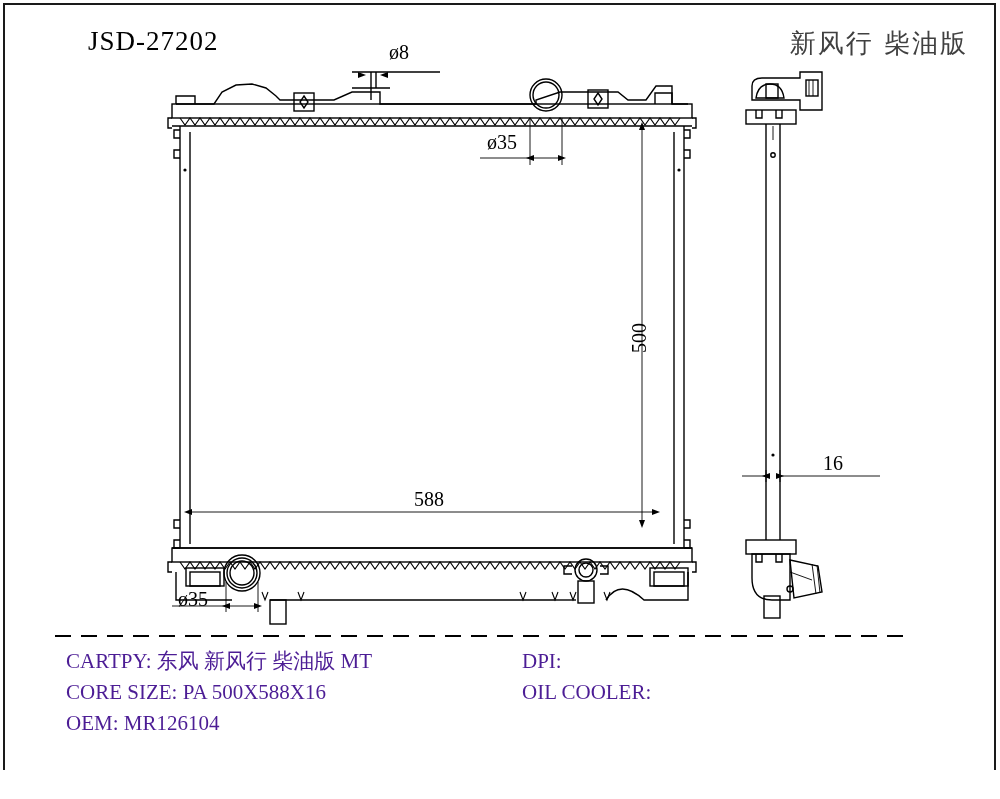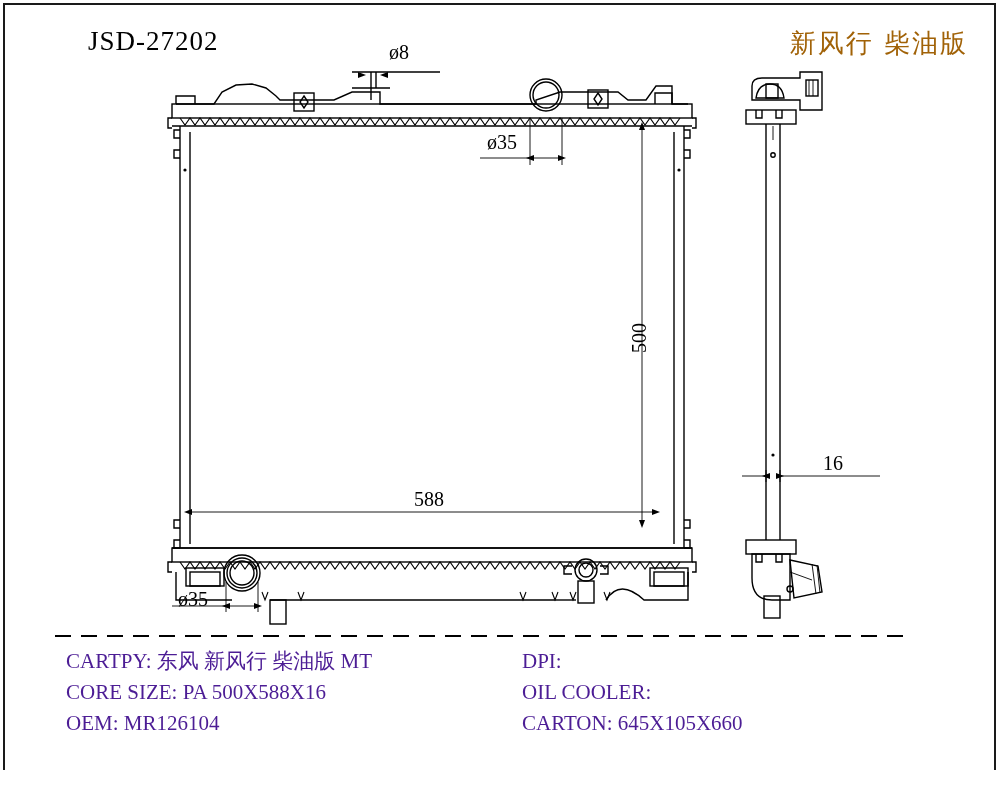--- a/index.html
+++ b/index.html
@@ -42,21 +42,21 @@
     letter-spacing: 1px;
     color: #000;
     white-space: nowrap;
   }
   #model-title {
     position: absolute;
     right: 32px;
     top: 26px;
     font-size: 26px;
     letter-spacing: 2px;
-    color: #a16207;
+    color: #404040;
     white-space: nowrap;
     font-family: "DejaVu Serif", "Liberation Serif", serif;
   }
   .spec-block {
     position: absolute;
     font-size: 21px;
     line-height: 31px;
     color: #4c1d95;
     white-space: nowrap;
   }
@@ -266,16 +266,15 @@
 
   <div class="spec-block" id="spec-left">
     <span class="spec-line">CARTPY: 东风 新风行 柴油版 MT</span>
     <span class="spec-line">CORE SIZE: PA 500X588X16</span>
     <span class="spec-line">OEM: MR126104</span>
   </div>
 
   <div class="spec-block" id="spec-right">
     <span class="spec-line">DPI:</span>
     <span class="spec-line">OIL COOLER:</span>
-    <span class="spec-line">CARTON: 645X105X660</span>
   </div>
 
 </div>
 
 </body></html>

